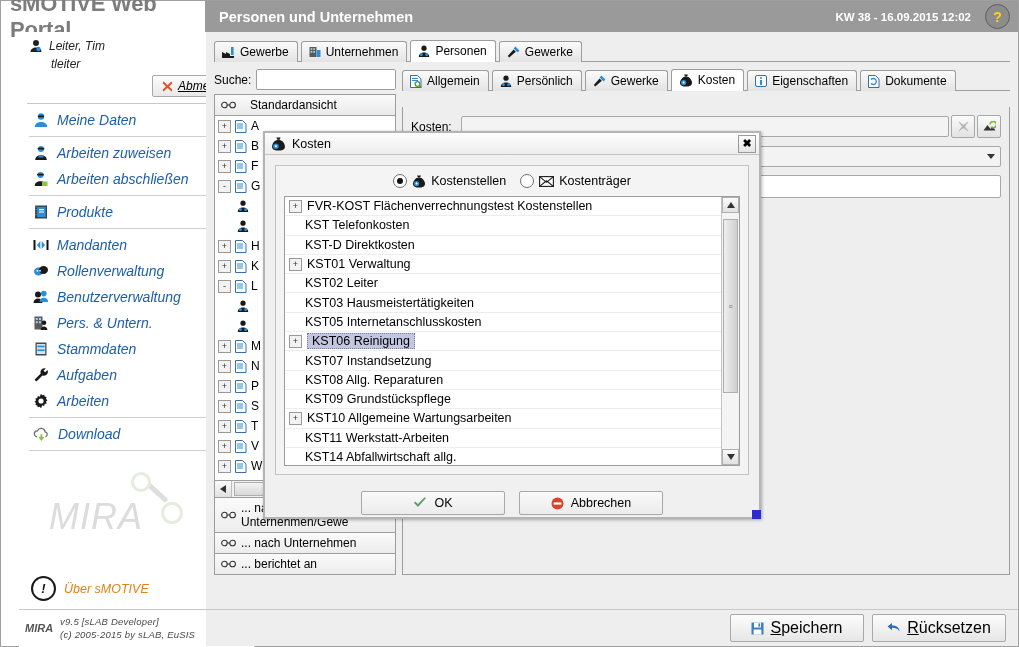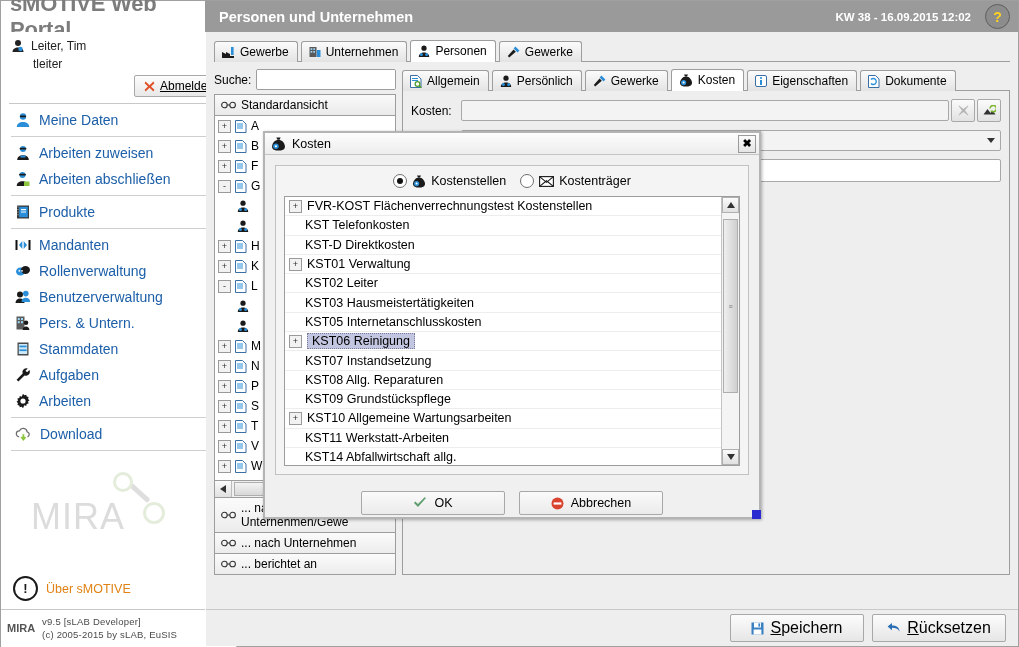--- a/index.html
+++ b/index.html
@@ -18,21 +18,21 @@
 
   
   .header { position: absolute; left: 0; top: 0; width: 1017px; height: 31px; background: #9a9a9a; display: flex; align-items: center; }
   .brand { width: 204px; height: 31px; background: #ffffff; display: flex; align-items: center; box-sizing: border-box; padding-left: 9px; }
   .brand-txt { font-size: 22px; font-weight: bold; color: #7c7c7c; letter-spacing: -.2px; }
   .header-title { flex: 1; color: #fff; font-size: 14.5px; font-weight: bold; padding-left: 14px; }
   .header-date { color: #fff; font-size: 11.5px; font-weight: bold; padding-right: 14px; }
   .help-btn { width: 23px; height: 23px; border-radius: 50%; background: #8c8c8c; border: 1.5px solid #5e5e5e; color: #ffd21e; font-weight: bold; font-size: 14px; display: flex; align-items: center; justify-content: center; margin-right: 8px; cursor: pointer; }
 
   
-  .sidebar { position: absolute; left: 0; top: 31px; width: 236px; height: 615px; background: #fff; box-sizing: border-box; border-right: 1px solid #bdbdbd; }
+  .sidebar { position: absolute; left: 18px; top: 31px; width: 236px; height: 615px; background: #fff; box-sizing: border-box; border-right: 1px solid #bdbdbd; font-style: italic; }
   .user-box { padding: 7px 10px 6px 10px; }
   .user-row { display: flex; align-items: center; gap: 6px; font-size: 12px; color: #222; }
   .user-sub { font-size: 12px; color: #222; padding-left: 22px; margin-top: 4px; }
   .logout-wrap { display: flex; justify-content: flex-end; margin-top: 4px; padding-right: 2px; }
   .logout-btn { display: inline-flex; align-items: center; gap: 5px; font-size: 12px;
     border: 1px solid #a8a8a8; background: linear-gradient(#fdfdfd,#e8e8e8); padding: 3px 9px; border-radius: 2px; cursor: pointer; }
   .logout-btn u { text-decoration: underline; }
   .sep { border-top: 1px solid #c8c8c8; margin: 0 8px; }
   .navlist { padding: 3px 0 0 0; }
   .navitem { display: flex; align-items: center; gap: 8px; padding: 5px 0 5px 14px; cursor: pointer; }
@@ -58,36 +58,36 @@
   .tab.active { background: #fff; padding-bottom: 4px; }
 
   .content { display: flex; gap: 6px; margin-top: 7px; height: 506px; }
 
   
   .treepanel { width: 182px; display: flex; flex-direction: column; }
   .searchrow { display: flex; align-items: center; gap: 5px; margin-bottom: 4px; }
   .searchrow .lb { font-size: 12px; }
   .searchbox { flex: 1; display: flex; height: 19px; border: 1px solid #9d9d9d; background: #fff; border-radius: 2px; overflow: hidden; }
   .searchbox input { flex: 1; border: none; outline: none; font-size: 12px; padding: 0 4px; font-family: "Liberation Sans", sans-serif; }
-  .tree-head { display: flex; align-items: center; gap: 5px; border: 1px solid #9d9d9d; background: linear-gradient(#fafafa,#eaeaea); font-size: 12px; padding: 3px 6px; }
+  .tree-head { display: flex; align-items: center; gap: 14px; border: 1px solid #9d9d9d; background: linear-gradient(#fafafa,#eaeaea); font-size: 12px; padding: 3px 6px; }
   .tree-body { flex: 1; border: 1px solid #9d9d9d; border-top: none; background: #fff; overflow: hidden; }
   .trow { display: flex; align-items: center; gap: 4px; height: 20px; padding-left: 3px; font-size: 12px; }
   .expander { width: 11px; height: 11px; border: 1px solid #9a9a9a; background: #f2f2f2; display: flex; align-items: center; justify-content: center; font-size: 9px; line-height: 9px; color: #333; cursor: pointer; flex: none; }
   .expander.blank { border: none; background: none; }
   .hscroll { display: flex; height: 16px; border: 1px solid #9d9d9d; border-top: none; background: #f0f0f0; }
   .hs-btn { width: 16px; background: linear-gradient(#fbfbfb,#e0e0e0); border-right: 1px solid #bcbcbc; display: flex; align-items: center; justify-content: center; font-size: 8px; cursor: pointer; }
   .hs-btn.r { border-right: none; border-left: 1px solid #bcbcbc; }
   .hs-track { flex: 1; position: relative; }
   .hs-thumb { position: absolute; left: 2px; top: 1px; bottom: 1px; width: 126px; background: linear-gradient(#f3f3f3,#d8d8d8); border: 1px solid #aeaeae; display: flex; align-items: center; justify-content: center; cursor: pointer; }
   .hs-grip { font-size: 8px; color: #777; letter-spacing: 1px; }
   .viewrow { display: flex; align-items: center; gap: 5px; border: 1px solid #9d9d9d; border-top: none; background: linear-gradient(#fbfbfb,#ececec); font-size: 12px; padding: 3px 6px; cursor: pointer; }
 
   
   .detailpanel { flex: 1; display: flex; flex-direction: column; }
-  .subtabrow { display: flex; align-items: flex-end; gap: 3px; height: 21px; border-bottom: 1px solid #9d9d9d; margin-bottom: 0; }
+  .subtabrow { display: flex; align-items: flex-end; gap: 3px; height: 21px; border-bottom: 1px solid #9d9d9d; margin-bottom: 16px; }
   .formpanel { flex: 1; border: 1px solid #9d9d9d; border-top: none; background: #eeeeee; padding: 8px 8px 0 8px; }
   .frow { display: flex; align-items: center; gap: 2px; margin-bottom: 8px; }
   .flabel { width: 48px; font-size: 12px; }
   .finput { flex: 1; height: 19px; border: 1px solid #a8a8a8; background: #f3f3f3; border-radius: 2px; }
   .finput.white { background: #fff; }
   .ibtn { width: 22px; height: 21px; border: 1px solid #a8a8a8; background: linear-gradient(#fbfbfb,#e2e2e2); border-radius: 2px; display: flex; align-items: center; justify-content: center; cursor: pointer; }
   .combo { flex: 1; height: 19px; border: 1px solid #a8a8a8; background: #f3f3f3; border-radius: 2px; display: flex; align-items: center; justify-content: flex-end; padding-right: 5px; }
 
   
   .bottombar { position: absolute; left: 205px; right: 0; bottom: 0; height: 37px; background: #eeeeee; border-top: 1px solid #c8c8c8; display: flex; align-items: center; justify-content: flex-end; gap: 8px; padding-right: 12px; box-sizing: border-box; }

